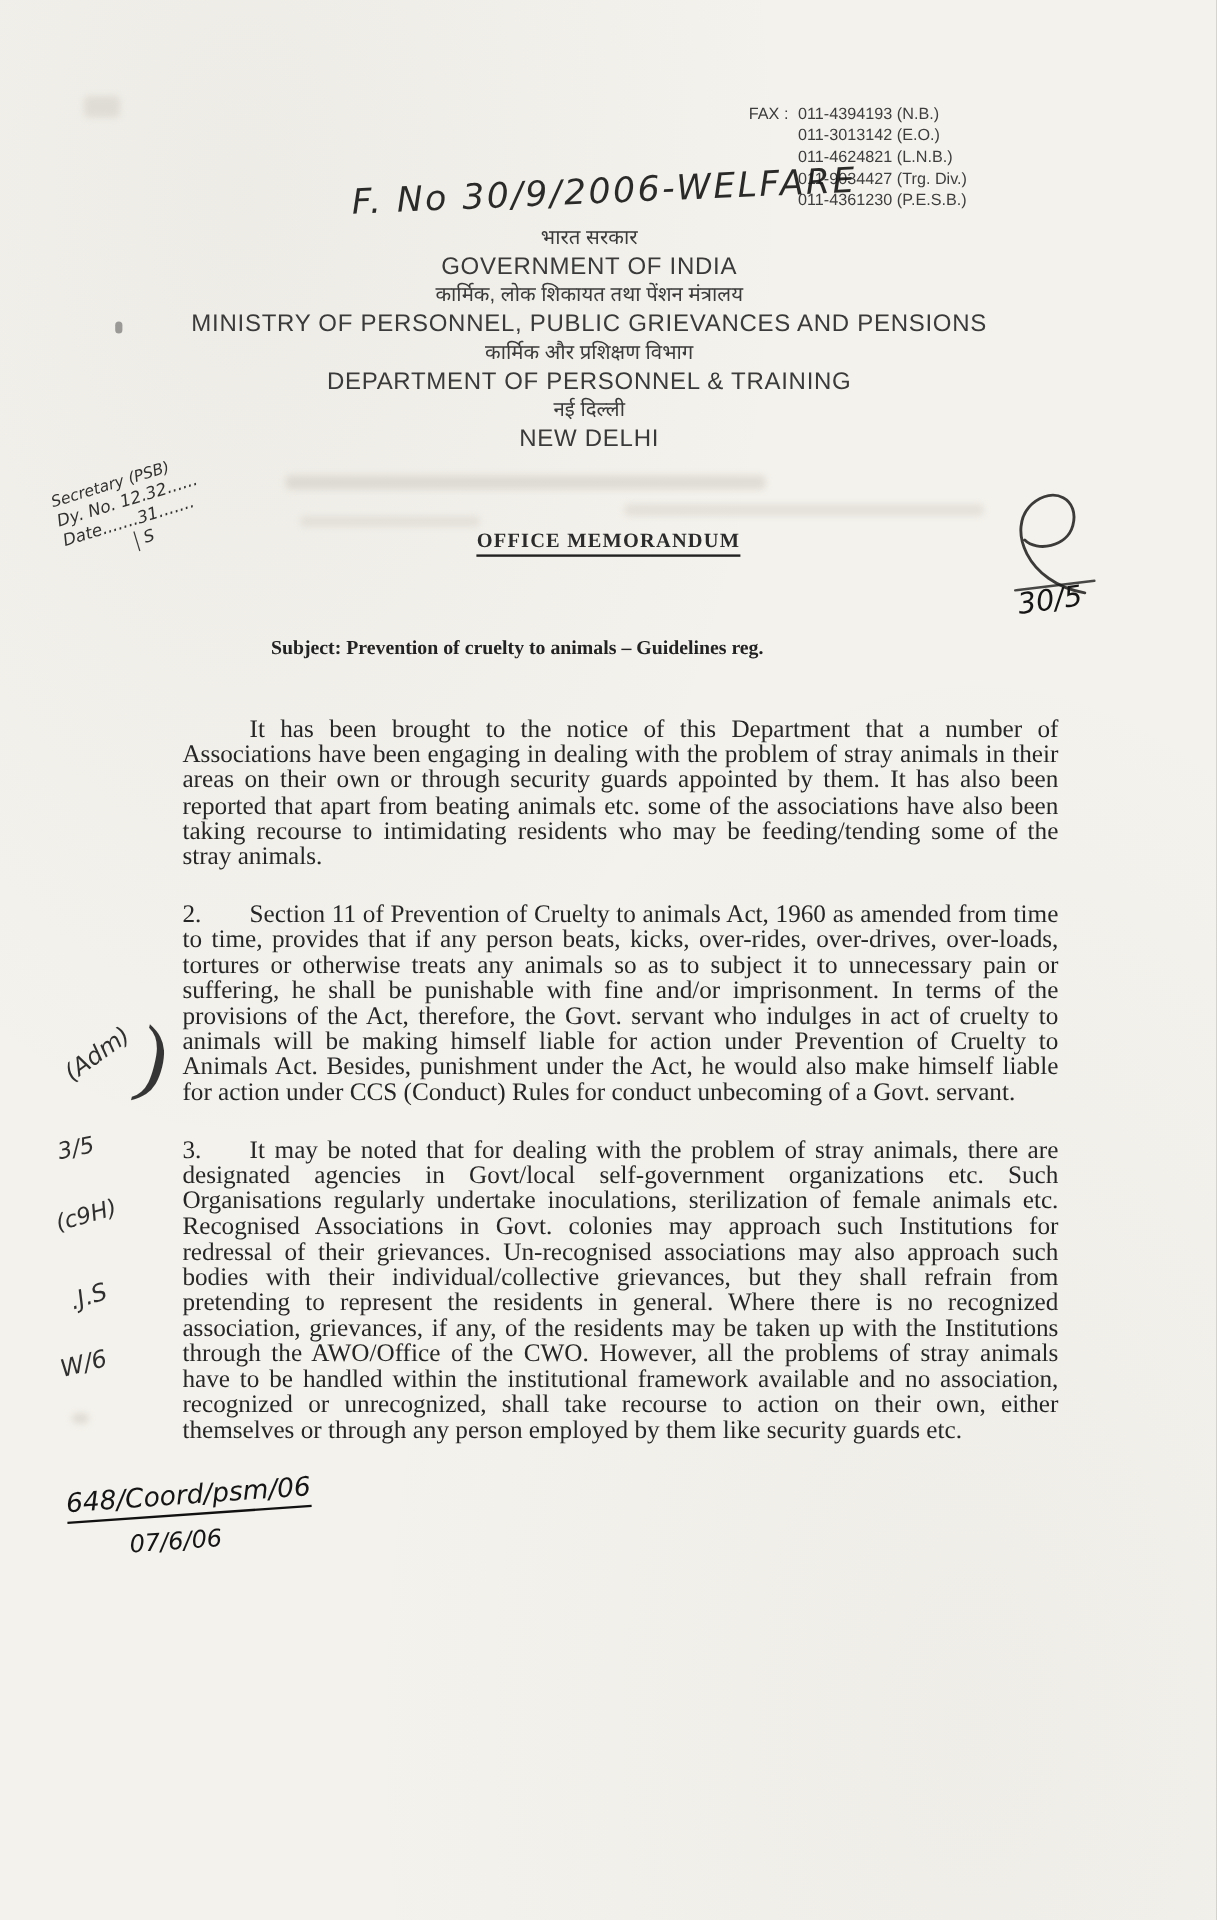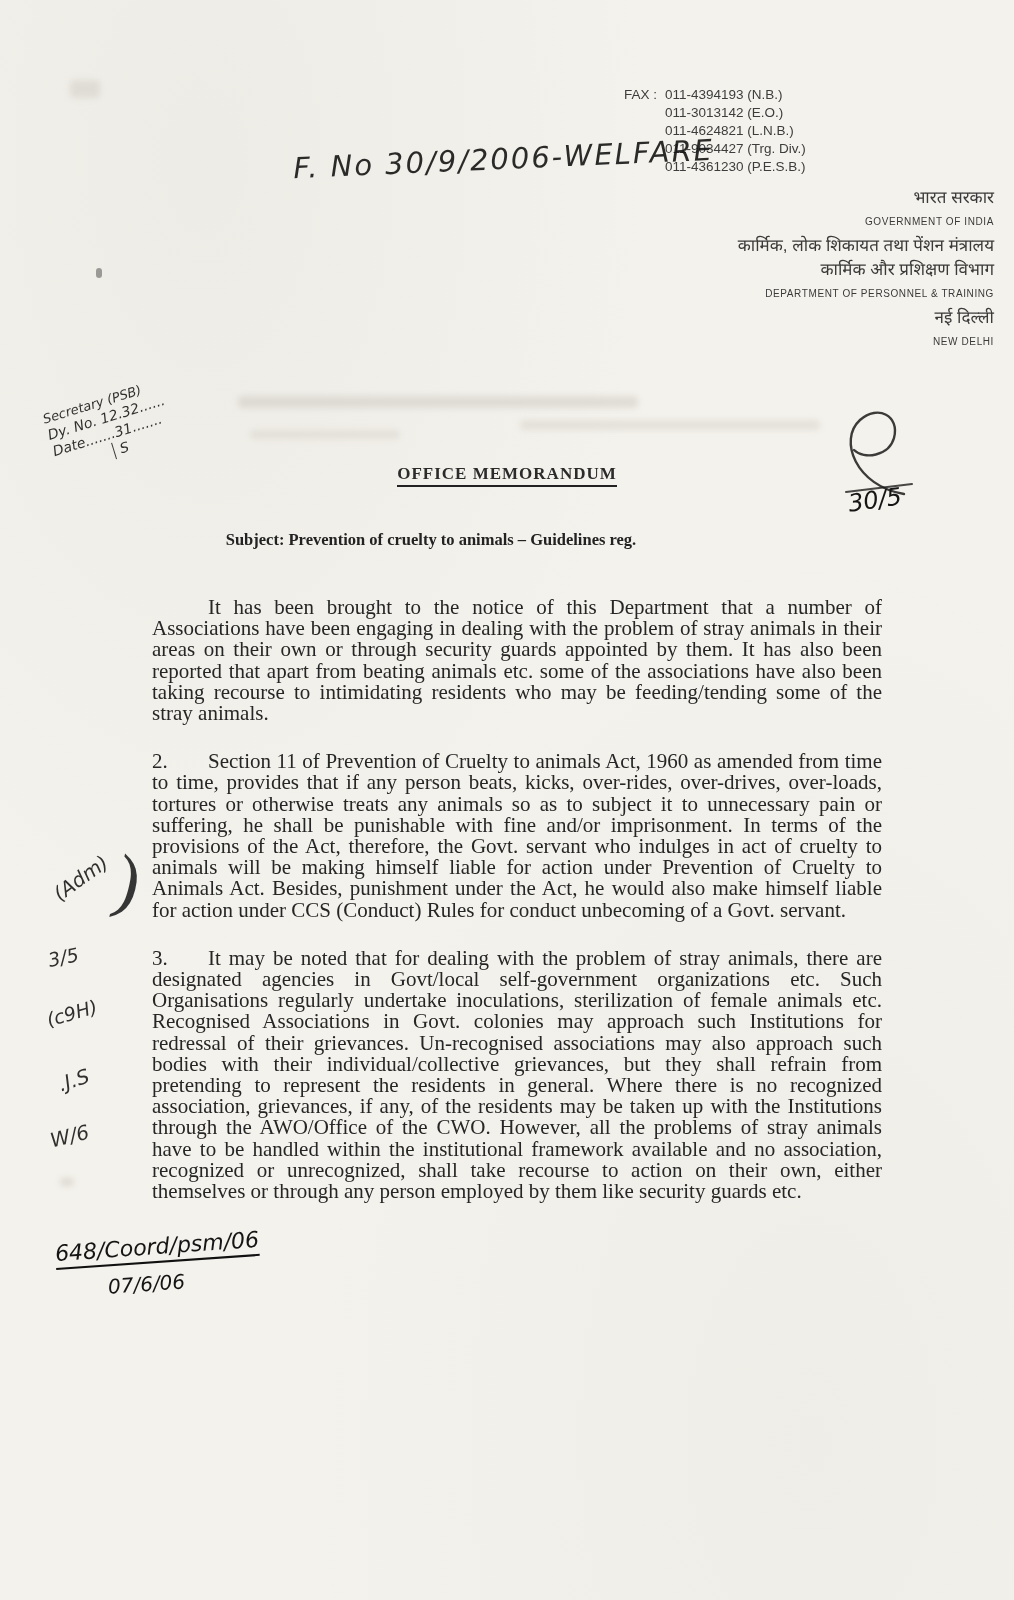--- a/index.html
+++ b/index.html
@@ -20,35 +20,35 @@
   .fax-block {
     position:absolute; left:624px; top:86px;
     font-family:"Liberation Sans", sans-serif;
     font-size:13.5px; line-height:18px; color:#3d3d3d;
     display:flex; gap:8px;
   }
   .fax-label { white-space:nowrap;text-align:right; }
   .fax-lines div { white-space:nowrap; }
 
   .header {
-    position:absolute; left:14px; top:186px; width:980px;
-    text-align:right;
+    position:absolute; left:1px; top:186px; width:980px;
+    text-align:center;
     font-family:"Liberation Sans", sans-serif;
     color:#3a3a3a;
   }
   .header .hi { font-size:17px; line-height:24px; }
-  .header .en { font-size:10px; line-height:24px; letter-spacing:0.6px; }
+  .header .en { font-size:20px; line-height:24px; letter-spacing:0.6px; }
 
   .address {
     position:absolute; left:632px; top:328px; width:260px;
     text-align:center; font-size:17.5px; line-height:23px; color:#252525;
   }
 
   .memo-title {
-    position:absolute; left:0; top:464px; width:1014px; text-align:center;
+    position:absolute; left:0; top:441px; width:1014px; text-align:center;
   }
   .memo-title span {
     display:inline-block;
     font-weight:bold; font-size:17px; letter-spacing:1px;
     border-bottom:2.5px solid #222; padding-bottom:1px;
   }
 
   .subject {
     position:absolute; left:0; top:530px; width:862px; text-align:center;
     font-weight:bold; font-size:16.5px; color:#222;
@@ -137,20 +137,21 @@
       <div>011-4361230 (P.E.S.B.)</div>
     </div>
   </div>
 
   <div class="hand file-number">F. No 30/9/2006-WELFARE</div>
 
   <div class="header">
     <div class="hi">भारत सरकार</div>
     <div class="en">GOVERNMENT OF INDIA</div>
     <div class="hi">कार्मिक, लोक शिकायत तथा पेंशन मंत्रालय</div>
+    <div class="en">MINISTRY OF PERSONNEL, PUBLIC GRIEVANCES AND PENSIONS</div>
     <div class="hi">कार्मिक और प्रशिक्षण विभाग</div>
     <div class="en">DEPARTMENT OF PERSONNEL &amp; TRAINING</div>
     <div class="hi">नई दिल्ली</div>
     <div class="en">NEW DELHI</div>
   </div>
 
 
   <div class="hand stamp">
     <div class="s1">Secretary (PSB)</div>
     <div>Dy. No. 12.32......</div>

